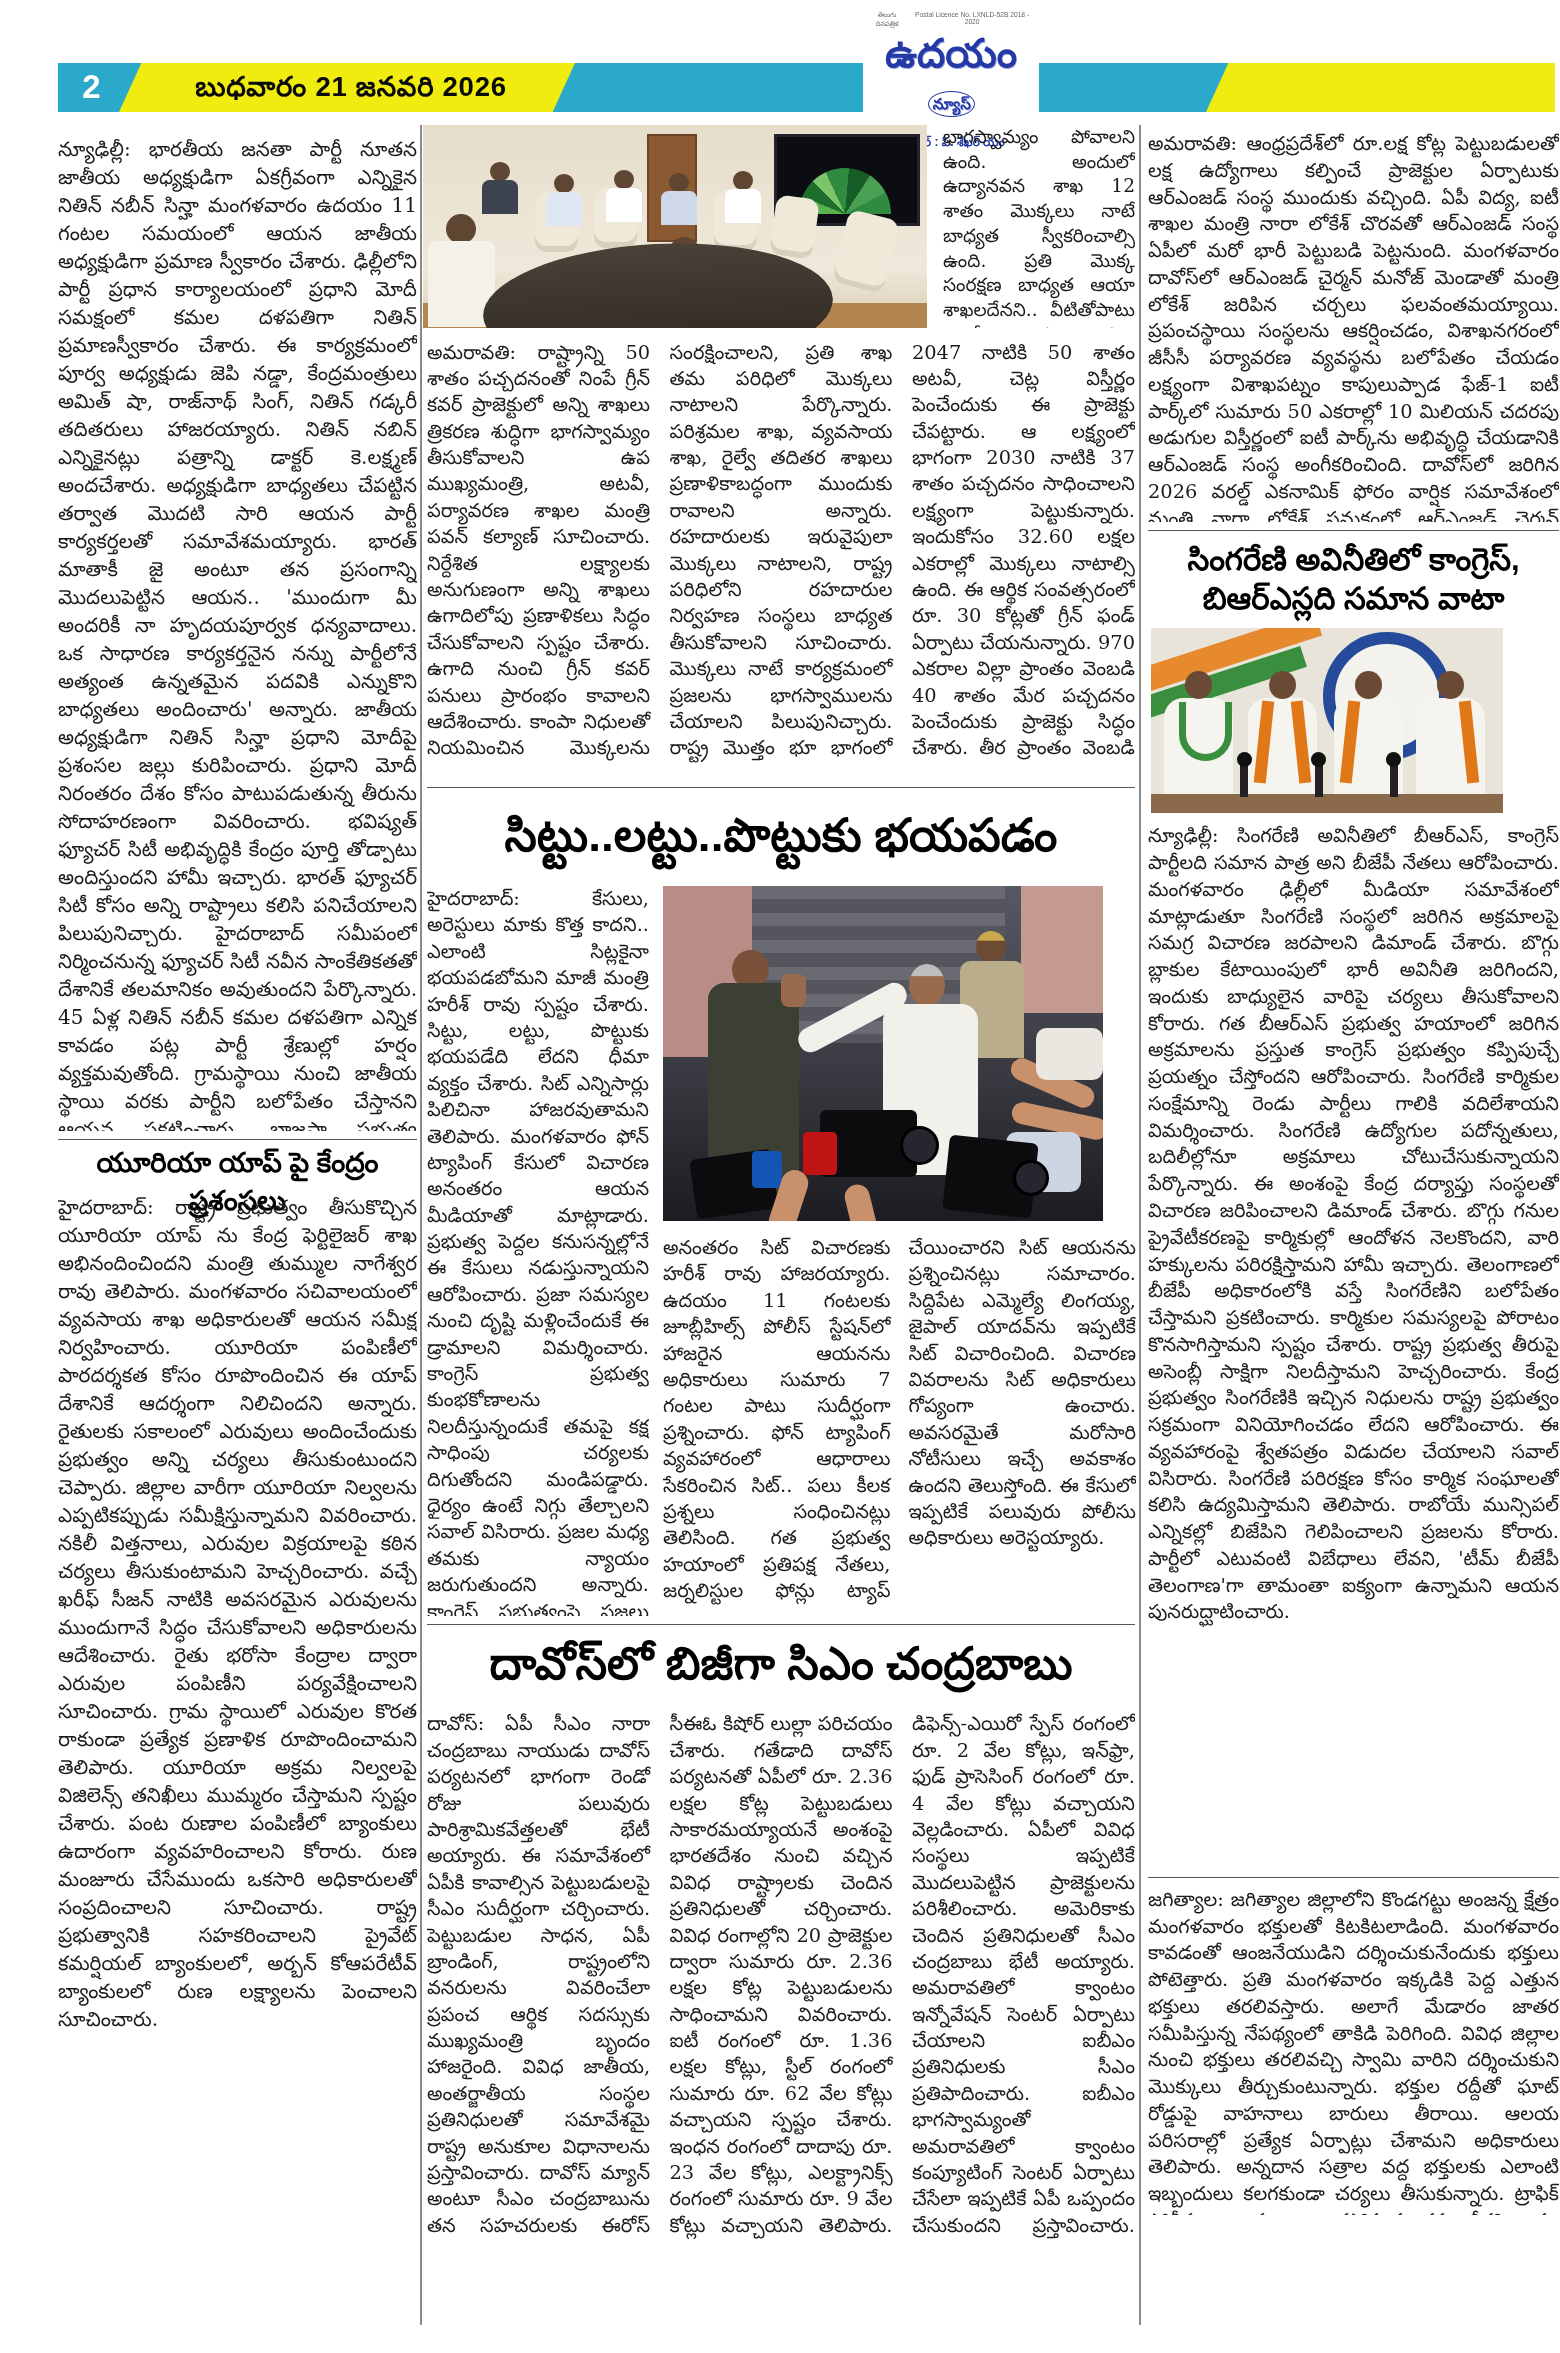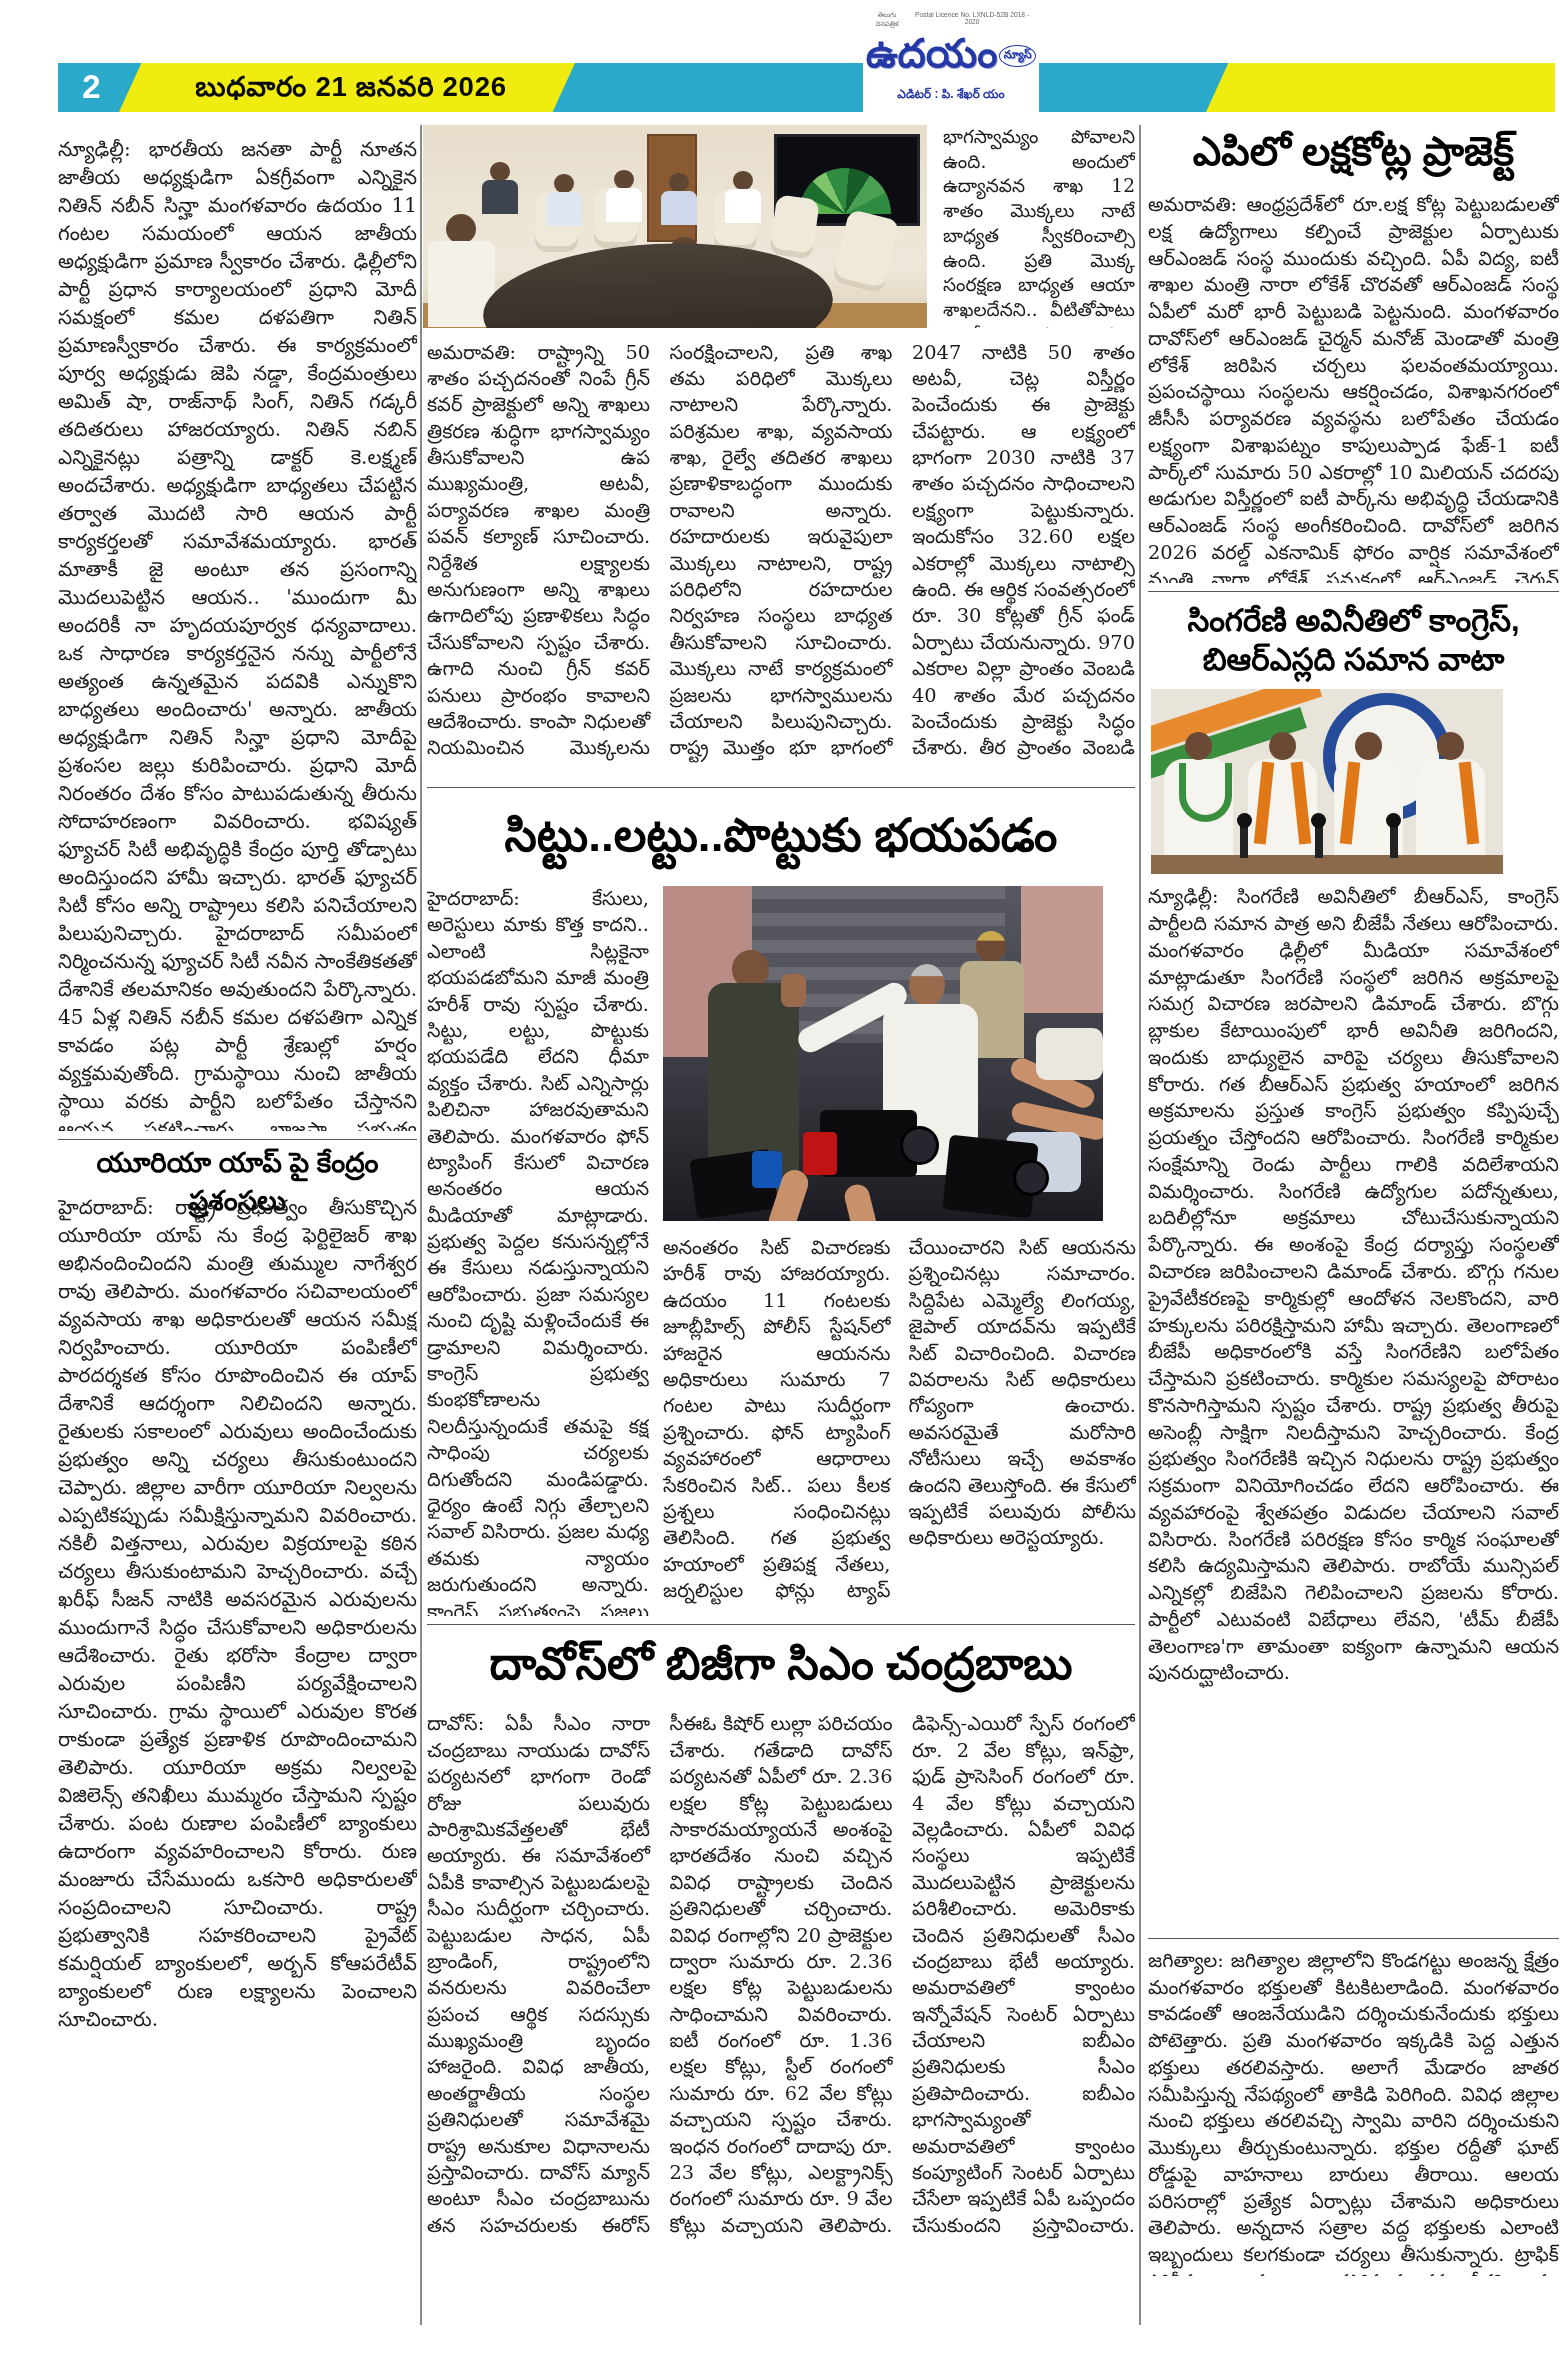--- a/index.html
+++ b/index.html
@@ -16,21 +16,21 @@
      font-family:"Liberation Sans",sans-serif;font-weight:bold;font-size:33px;}
   .mh-date{position:absolute;left:157px;top:7.5px;width:388px;text-align:center;color:#0a0a0a;
      font-family:"Liberation Sans",sans-serif;font-weight:bold;font-size:27.6px;letter-spacing:0.7px;}
   .logo-box{position:absolute;left:863px;top:-54px;width:176px;height:104px;background:#ffffff;
      text-align:center;padding-top:1.5px;}
   .logo-tiny{display:flex;justify-content:space-between;padding:0 3px;font-size:6.7px;color:#666;
      font-family:"Liberation Sans",sans-serif;}
   .logo-main{font-family:"Liberation Sans",sans-serif;font-weight:800;font-size:40px;line-height:48px;
      color:#2438a6;text-shadow:0.7px 0.7px 0 #9aa6e0;}
   .logo-badge{display:inline-block;vertical-align:middle;margin-left:1.5px;border:1.5px solid #2438a6;
-     border-radius:50%;font-size:11px;font-weight:bold;color:#2438a6;padding:4.5px 3.7px;line-height:1;font-family:Liberation Mono, monospace;}
+     border-radius:50%;font-size:15px;font-weight:bold;color:#2438a6;padding:4.5px 3.7px;line-height:1;}
   .logo-editor{font-size:12px;color:#2438a6;font-family:"Liberation Sans",sans-serif;font-weight:bold;margin-top:10px;}
   
   .vrule{position:absolute;top:125px;width:1.5px;height:2200px;background:#8a8a8a;}
   .vrule-left{left:420px;} .vrule-right{left:1139px;}
   .hdiv{border:none;border-top:1.5px solid #555;margin:0;}
   
   .headline{font-family:"Liberation Sans",sans-serif;font-weight:bold;color:#000;text-align:center;}
   .body-txt{text-align:justify;overflow:hidden;color:#1b1b1b;}
   .cols3{column-count:3;column-gap:19.4px;column-fill:auto;}
   .cols2{column-count:2;column-gap:18px;column-fill:auto;}
@@ -221,21 +221,20 @@
         <div class="body-txt cols2 sittu-below">అనంతరం సిట్ విచారణకు హరీశ్ రావు హాజరయ్యారు. ఉదయం 11 గంటలకు జూబ్లీహిల్స్ పోలీస్ స్టేషన్‌లో హాజరైన ఆయనను అధికారులు సుమారు 7 గంటల పాటు సుదీర్ఘంగా ప్రశ్నించారు. ఫోన్ ట్యాపింగ్ వ్యవహారంలో ఆధారాలు సేకరించిన సిట్.. పలు కీలక ప్రశ్నలు సంధించినట్లు తెలిసింది. గత ప్రభుత్వ హయాంలో ప్రతిపక్ష నేతలు, జర్నలిస్టుల ఫోన్లు ట్యాప్ చేయించారని సిట్ ఆయనను ప్రశ్నించినట్లు సమాచారం. సిద్దిపేట ఎమ్మెల్యే లింగయ్య, జైపాల్ యాదవ్‌ను ఇప్పటికే సిట్ విచారించింది. విచారణ వివరాలను సిట్ అధికారులు గోప్యంగా ఉంచారు. అవసరమైతే మరోసారి నోటీసులు ఇచ్చే అవకాశం ఉందని తెలుస్తోంది. ఈ కేసులో ఇప్పటికే పలువురు పోలీసు అధికారులు అరెస్టయ్యారు.</div>
       </div>
     </div>
     <hr class="hdiv c-div1">
 
     <div class="headline davos-h">దావోస్‌లో బిజీగా సిఎం చంద్రబాబు</div>
     <div class="body-txt cols3 davos-body">దావోస్: ఏపీ సీఎం నారా చంద్రబాబు నాయుడు దావోస్ పర్యటనలో భాగంగా రెండో రోజు పలువురు పారిశ్రామికవేత్తలతో భేటీ అయ్యారు. ఈ సమావేశంలో ఏపీకి కావాల్సిన పెట్టుబడులపై సీఎం సుదీర్ఘంగా చర్చించారు. పెట్టుబడుల సాధన, ఏపీ బ్రాండింగ్, రాష్ట్రంలోని వనరులను వివరించేలా ప్రపంచ ఆర్థిక సదస్సుకు ముఖ్యమంత్రి బృందం హాజరైంది. వివిధ జాతీయ, అంతర్జాతీయ సంస్థల ప్రతినిధులతో సమావేశమై రాష్ట్ర అనుకూల విధానాలను ప్రస్తావించారు. దావోస్ మ్యాన్ అంటూ సీఎం చంద్రబాబును తన సహచరులకు ఈరోస్ సీఈఓ కిషోర్ లుల్లా పరిచయం చేశారు. గతేడాది దావోస్ పర్యటనతో ఏపీలో రూ. 2.36 లక్షల కోట్ల పెట్టుబడులు సాకారమయ్యాయనే అంశంపై భారతదేశం నుంచి వచ్చిన వివిధ రాష్ట్రాలకు చెందిన ప్రతినిధులతో చర్చించారు. వివిధ రంగాల్లోని 20 ప్రాజెక్టుల ద్వారా సుమారు రూ. 2.36 లక్షల కోట్ల పెట్టుబడులను సాధించామని వివరించారు. ఐటీ రంగంలో రూ. 1.36 లక్షల కోట్లు, స్టీల్ రంగంలో సుమారు రూ. 62 వేల కోట్లు వచ్చాయని స్పష్టం చేశారు. ఇంధన రంగంలో దాదాపు రూ. 23 వేల కోట్లు, ఎలక్ట్రానిక్స్ రంగంలో సుమారు రూ. 9 వేల కోట్లు వచ్చాయని తెలిపారు. డిఫెన్స్-ఎయిరో స్పేస్ రంగంలో రూ. 2 వేల కోట్లు, ఇన్‌ఫ్రా, ఫుడ్ ప్రాసెసింగ్ రంగంలో రూ. 4 వేల కోట్లు వచ్చాయని వెల్లడించారు. ఏపీలో వివిధ సంస్థలు ఇప్పటికే మొదలుపెట్టిన ప్రాజెక్టులను పరిశీలించారు. అమెరికాకు చెందిన ప్రతినిధులతో సీఎం చంద్రబాబు భేటీ అయ్యారు. అమరావతిలో క్వాంటం ఇన్నోవేషన్ సెంటర్ ఏర్పాటు చేయాలని ఐబీఎం ప్రతినిధులకు సీఎం ప్రతిపాదించారు. ఐబీఎం భాగస్వామ్యంతో అమరావతిలో క్వాంటం కంప్యూటింగ్ సెంటర్ ఏర్పాటు చేసేలా ఇప్పటికే ఏపీ ఒప్పందం చేసుకుందని ప్రస్తావించారు. ఏపీలో 10 లక్షల మందికి ఏఐ, క్వాంటం, సైబర్ సెక్యూరిటీపై నైపుణ్య శిక్షణ ఇవ్వనున్నట్లు తెలిపారు. ఈ చర్చల్లో మంత్రి నారా లోకేశ్ కీలకంగా వ్యవహరించారు. రాష్ట్రంలో 10 బిలియన్ డాలర్ల పెట్టుబడులు పెట్టేలా ఆర్ఎంజెడ్ గ్రూప్ ప్రతినిధులతో లోకేశ్ సంప్రదింపులు జరపగా ఆర్ఎంజెడ్ గ్రూప్ అంగీకరించింది. విశాఖపట్నం, రాయలసీమ ప్రాంతాల్లో భారీ ఎత్తున పెట్టుబడులు పెట్టనుంది ఆర్ఎంజెడ్ గ్రూప్. జీసీసీలు, హైపర్ స్కేల్ డేటా సెంటర్, ఇండస్ట్రీయల్, లాజిస్టిక్ ప్రాజెక్టుల్లో పెట్టుబడులు పెట్టనున్నారు. మొదటి రోజు గూగుల్ డేటా సెంటర్, గ్రీన్ అమ్మోనియా ప్లాంట్ వంటి పెట్టుబడులతో ప్రపంచ ఆర్థిక సదస్సులో విశాఖపట్నం, కాకినాడ చర్చనీయాంశంగా మారాయి. వివిధ దేశాల్లో రంగాల వారీగా అమలు చేస్తున్న పారిశ్రామిక విధానాలను సీఎం చంద్రబాబు అధ్యయనం చేస్తున్నారు. ఏపీలో అమలు చేస్తున్న విధానాలను తెలుసుకునేందుకు పలువురు పారిశ్రామికవేత్తలు ఆసక్తి కనబరిచారు. 1998 నుంచి చంద్రబాబు దావోస్ వేదికగా రాష్ట్రానికి పెట్టుబడులు రాబడుతున్నారు.</div>
   </div>
 
   <div class="col-right">
-    <div class="headline ap-h">ఎపిలో లక్షకోట్ల ప్రాజెక్ట్</div>
     <div class="body-txt ap-body">అమరావతి: ఆంధ్రప్రదేశ్‌లో రూ.లక్ష కోట్ల పెట్టుబడులతో లక్ష ఉద్యోగాలు కల్పించే ప్రాజెక్టుల ఏర్పాటుకు ఆర్ఎంజడ్ సంస్థ ముందుకు వచ్చింది. ఏపీ విద్య, ఐటీ శాఖల మంత్రి నారా లోకేశ్ చొరవతో ఆర్ఎంజడ్ సంస్థ ఏపీలో మరో భారీ పెట్టుబడి పెట్టనుంది. మంగళవారం దావోస్‌లో ఆర్ఎంజడ్ చైర్మన్ మనోజ్ మెండాతో మంత్రి లోకేశ్ జరిపిన చర్చలు ఫలవంతమయ్యాయి. ప్రపంచస్థాయి సంస్థలను ఆకర్షించడం, విశాఖనగరంలో జీసీసీ పర్యావరణ వ్యవస్థను బలోపేతం చేయడం లక్ష్యంగా విశాఖపట్నం కాపులుప్పాడ ఫేజ్-1 ఐటీ పార్క్‌లో సుమారు 50 ఎకరాల్లో 10 మిలియన్ చదరపు అడుగుల విస్తీర్ణంలో ఐటీ పార్క్‌ను అభివృద్ధి చేయడానికి ఆర్ఎంజడ్ సంస్థ అంగీకరించింది. దావోస్‌లో జరిగిన 2026 వరల్డ్ ఎకనామిక్ ఫోరం వార్షిక సమావేశంలో మంత్రి నారా లోకేశ్ సమక్షంలో ఆర్ఎంజడ్ చైర్మన్ మనోజ్ ఈ వ్యూహాత్మక పెట్టుబడి ప్రణాళికలను ప్రకటించారు. విశాఖపట్నం ప్రాంతంలో హైదరాబాద్ తరహా ఆఫీస్ వసతుల అభివృద్ధికి గ్రాండ్ ప్లాన్ సిద్ధం చేసినట్లు తెలిపారు. ఈ ప్రాజెక్ట్ కోసం సుమారు 500 నుంచి 700 ఎకరాల భూ సమీకరణ జరగనుంది. దక్షిణ భారతదేశంలోనే అతిపెద్ద గ్రీన్ ఫీల్డ్ ఐటీ ఇంటిగ్రేటెడ్ ప్రాజెక్టుగా ఇది నిలవనుంది. తొలి దశ ప్రాజెక్టులను 2028 నాటికి పూర్తి చేయాలని లక్ష్యం. గ్రీన్ ఫీల్డ్ ఐటీ పార్కుల అభివృద్ధికి ఆర్ఎంజడ్ సంస్థకు ప్రభుత్వం సుమారు 1,000 ఎకరాల్లో పార్కింగ్, లాజిస్టిక్ వసతుల అభివృద్ధికి ప్రతిపాదనలు సిద్ధమయ్యాయి.</div>
     <hr class="hdiv c-div1">
 
     <div class="headline sing-h">
       <div>సింగరేణి అవినీతిలో కాంగ్రెస్,</div>
       <div>బిఆర్ఎస్లది సమాన వాటా</div>
     </div>
 
     <div class="photoC">
       <div class="pc-chakra"></div>

